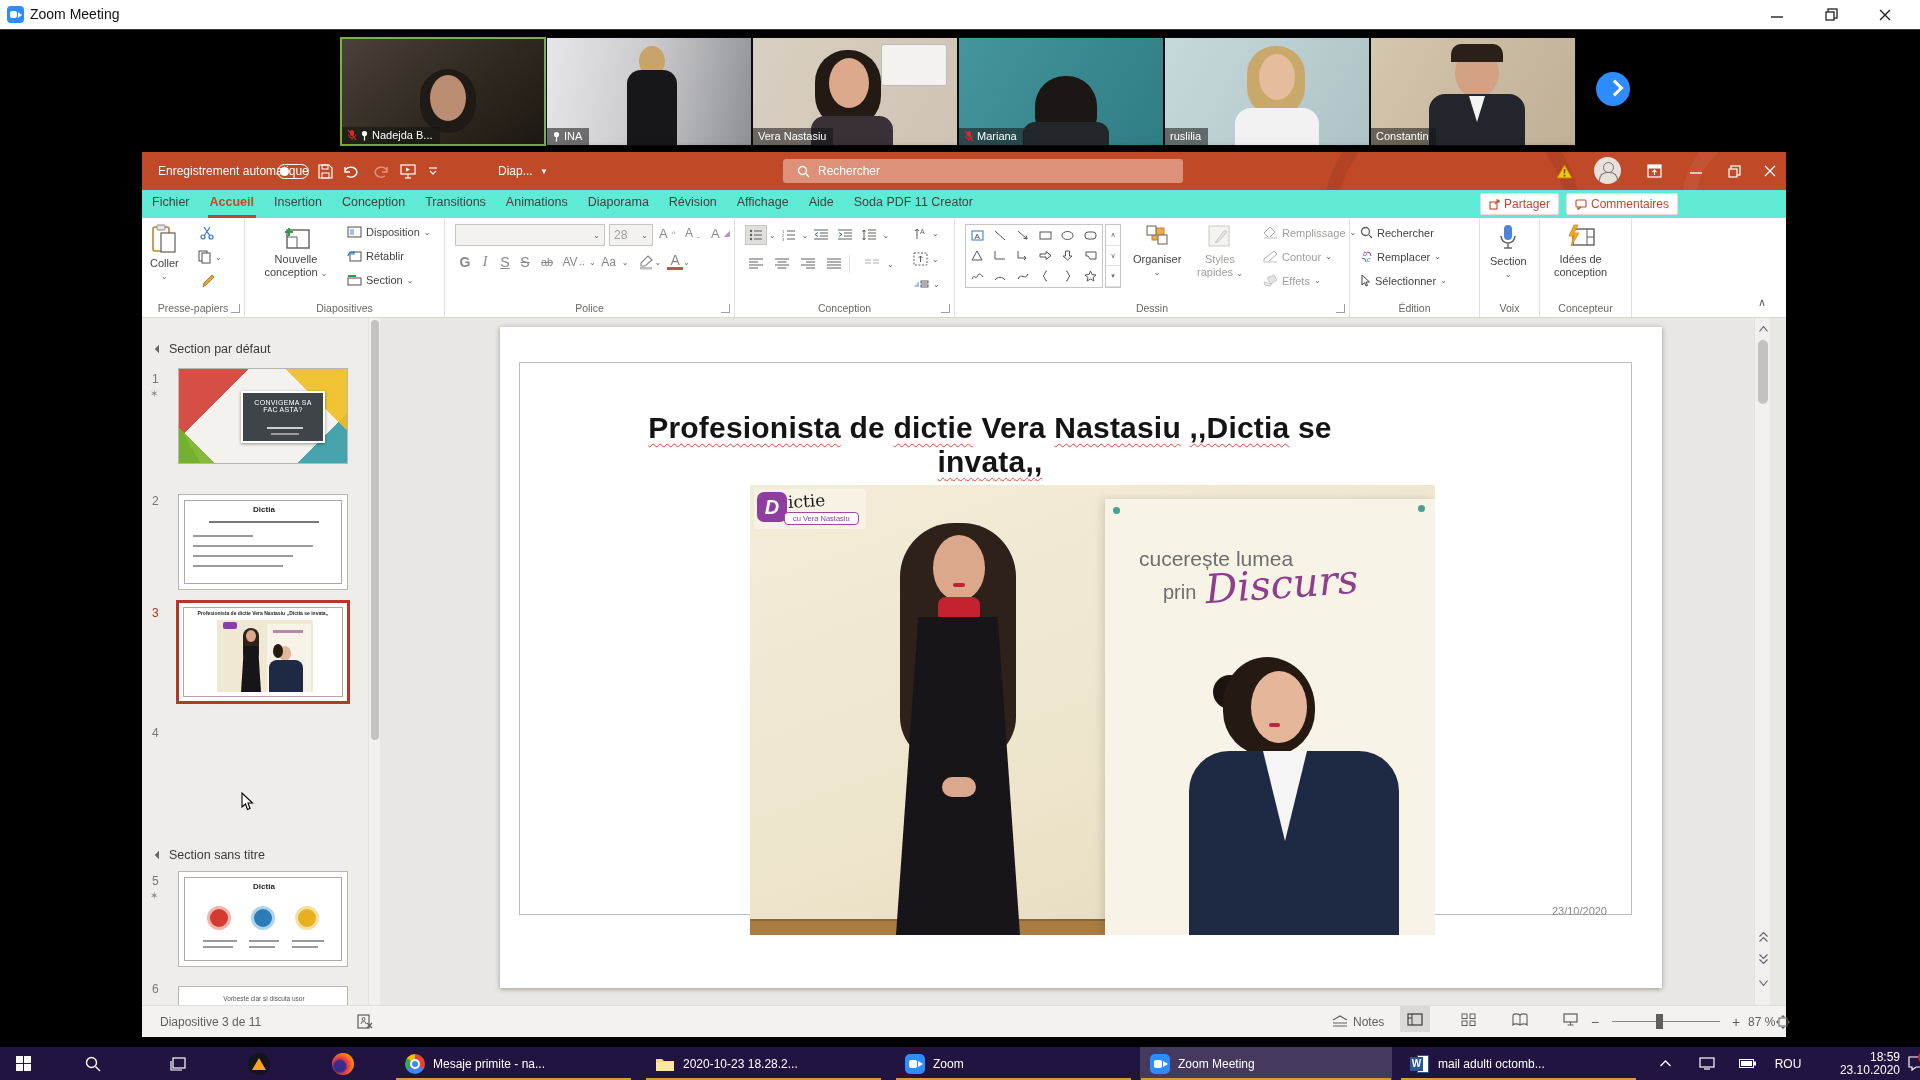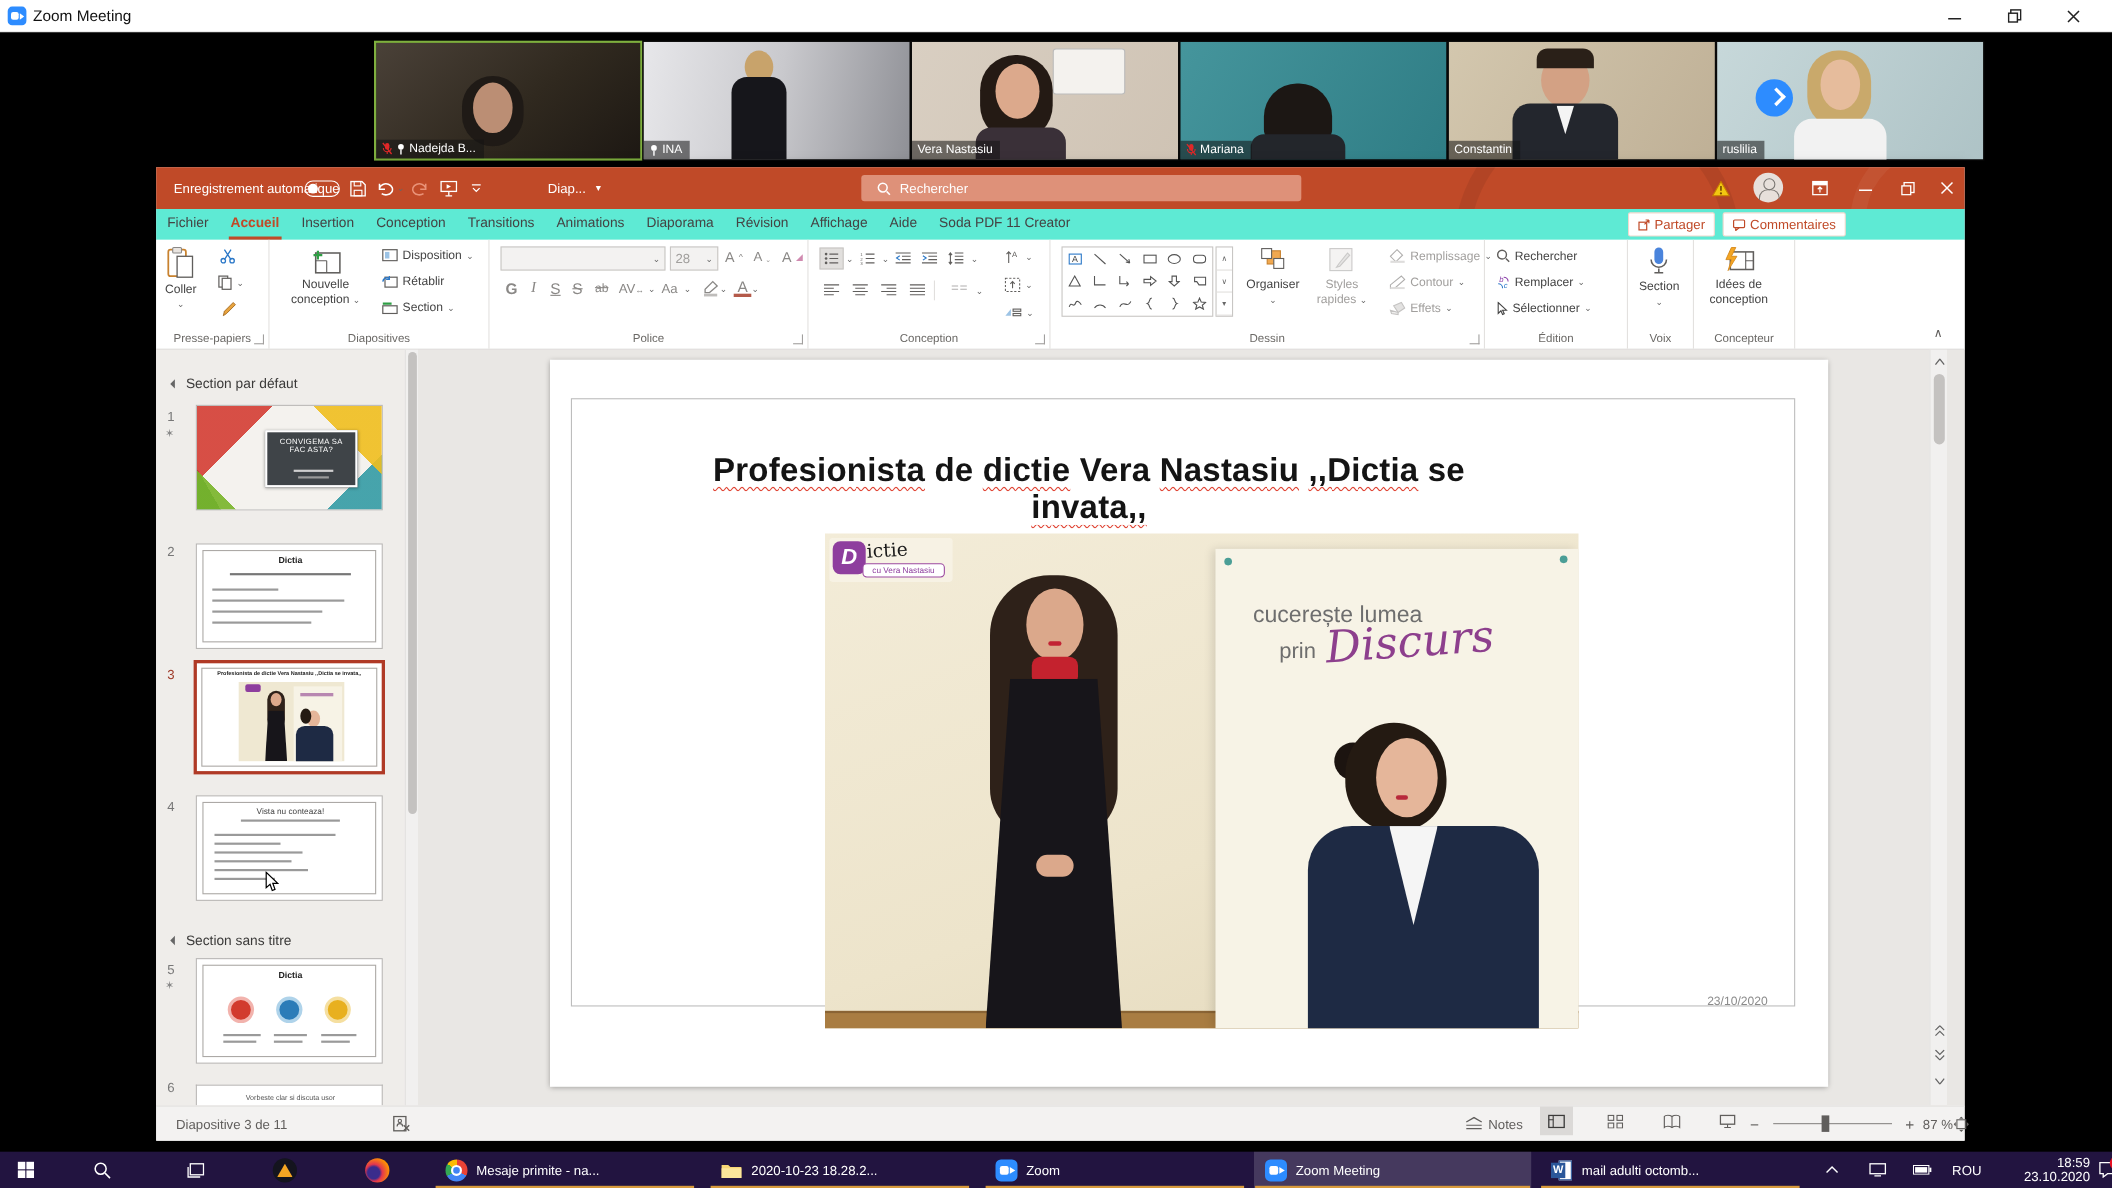--- a/index.html
+++ b/index.html
@@ -18,21 +18,21 @@
     background:#fff; border-radius:2px; }
   .zoom-app-icon::after { content:""; position:absolute; right:2px; top:6px;
     border-left:4px solid #fff; border-top:3px solid transparent; border-bottom:3px solid transparent; }
   .zoom-title { position:absolute; left:30px; top:6px; font-size:14px; color:#111; }
   .winbtn { position:absolute; top:0; width:46px; height:29px; display:flex;
     align-items:center; justify-content:center; color:#222; }
 
   
   .video-strip { position:absolute; left:0; top:31px; width:1920px; height:118px; background:#000; }
   .tiles { position:absolute; left:340px; top:6px; height:109px; display:flex; }
-  .tile { position:relative; width:244px; height:109px; background:#222; overflow:hidden;
+  .tile { position:relative; width:206px; height:109px; background:#222; overflow:hidden;
     border:1px solid #0a0a0a; }
   .tile.active { border:2px solid #7FAF3F; }
   .namebar { position:absolute; left:0; bottom:0; display:flex; align-items:center; gap:3px;
     background:rgba(20,20,20,.55); color:#fff; font-size:11px; padding:2px 7px 3px 5px; }
   .next-btn { position:absolute; left:1596px; top:41px; width:34px; height:34px; border-radius:50%;
     background:#2D8CFF; }
   .next-btn::before { content:""; position:absolute; left:13px; top:10px; width:9px; height:9px;
     border-right:3px solid #fff; border-top:3px solid #fff; transform:rotate(45deg); }
 
   
@@ -252,35 +252,35 @@
         <div class="namebar">
           <svg width="10" height="12" viewBox="0 0 10 12">
               <rect x="3" y="1" width="4" height="6" rx="2" fill="#E02828"></rect>
               <path d="M1.5 5.5 a3.5 3.5 0 0 0 7 0" fill="none" stroke="#E02828" stroke-width="1"></path>
               <line x1="5" y1="9" x2="5" y2="11" stroke="#E02828" stroke-width="1"></line>
               <line x1="1" y1="1" x2="9" y2="11" stroke="#E02828" stroke-width="1.2"></line>
             </svg>
           <span>Mariana</span>
         </div>
       </div>
+      <div class="tile t5">
+        <div class="sc-head" style="left:82px;top:8px;width:58px;height:70px;background:#C9A96B;border-radius:28px;"></div>
+        <div class="sc-head" style="left:94px;top:16px;width:36px;height:46px;background:#E6BC9C;"></div>
+        <div class="sc-head" style="left:70px;top:70px;width:84px;height:40px;background:#F2F2F2;border-radius:16px 16px 0 0;"></div>
+        <div class="namebar">
+          <span>ruslilia</span>
+        </div>
+      </div>
       <div class="tile t6">
         <div class="sc-head" style="left:84px;top:10px;width:44px;height:50px;background:#D3A184;"></div>
         <div class="sc-head" style="left:80px;top:6px;width:52px;height:18px;background:#2A2018;border-radius:10px 10px 0 0;"></div>
         <div class="sc-head" style="left:58px;top:56px;width:96px;height:54px;background:#23262D;border-radius:16px 16px 0 0;"></div>
         <div class="sc-head" style="left:98px;top:58px;width:16px;height:26px;background:#F4F4F4;clip-path:polygon(0 0,100% 0,50% 100%);border-radius:0;"></div>
         <div class="namebar">
           <span>Constantin</span>
-        </div>
-      </div>
-      <div class="tile t5">
-        <div class="sc-head" style="left:82px;top:8px;width:58px;height:70px;background:#C9A96B;border-radius:28px;"></div>
-        <div class="sc-head" style="left:94px;top:16px;width:36px;height:46px;background:#E6BC9C;"></div>
-        <div class="sc-head" style="left:70px;top:70px;width:84px;height:40px;background:#F2F2F2;border-radius:16px 16px 0 0;"></div>
-        <div class="namebar">
-          <span>ruslilia</span>
         </div>
       </div>
     </div>
     <div class="next-btn"></div>
   </div>
 
   <div class="ppt">
 
     <div class="ppt-titlebar">
       <div class="swoosh" style="left:1180px;top:-60px;width:260px;height:260px;"></div>
@@ -837,31 +837,20 @@
             <div class="abs" style="left:24px;top:26px;width:20px;height:46px;background:#17151A;clip-path:polygon(15% 0,85% 0,100% 100%,0 100%)"></div>
             <div class="abs" style="left:50px;top:4px;width:44px;height:68px;background:#F7F3E6"></div>
             <div class="abs" style="left:62px;top:26px;width:12px;height:15px;background:#E5B69A;border-radius:50%"></div>
             <div class="abs" style="left:56px;top:24px;width:10px;height:14px;background:#241A12;border-radius:50%"></div>
             <div class="abs" style="left:52px;top:40px;width:34px;height:32px;background:#1E2A44;border-radius:8px 8px 0 0"></div>
             <div class="abs" style="left:56px;top:10px;width:30px;height:3px;background:#8D3F8D;opacity:.6"></div>
           </div>
         </div>
 
         <div class="snum" style="top:408px">4</div>
-        <div class="thumb" style="top:405px;height:96px">
-          <div class="thumb-frame"></div>
-          <div class="abs" style="left:0;top:9px;width:170px;text-align:center;font-size:7.5px;color:#444">Vista nu conteaza!</div>
-          <div class="tline" style="left:40px;top:21px;width:90px;height:2px;background:#999"></div>
-          <div class="tline" style="left:16px;top:34px;width:110px"></div>
-          <div class="tline" style="left:16px;top:42px;width:60px"></div>
-          <div class="tline" style="left:16px;top:50px;width:80px"></div>
-          <div class="tline" style="left:16px;top:58px;width:70px"></div>
-          <div class="tline" style="left:16px;top:66px;width:85px"></div>
-          <div class="tline" style="left:16px;top:74px;width:55px"></div>
-        </div>
 
         <div class="sechead" style="top:530px">
           <span class="tri"></span>
           <span>Section sans titre</span>
         </div>
 
         <div class="snum" style="top:556px">5</div>
         <div class="sstar" style="top:572px">✶</div>
         <div class="thumb" style="top:553px;height:96px">
           <div class="thumb-frame"></div>

